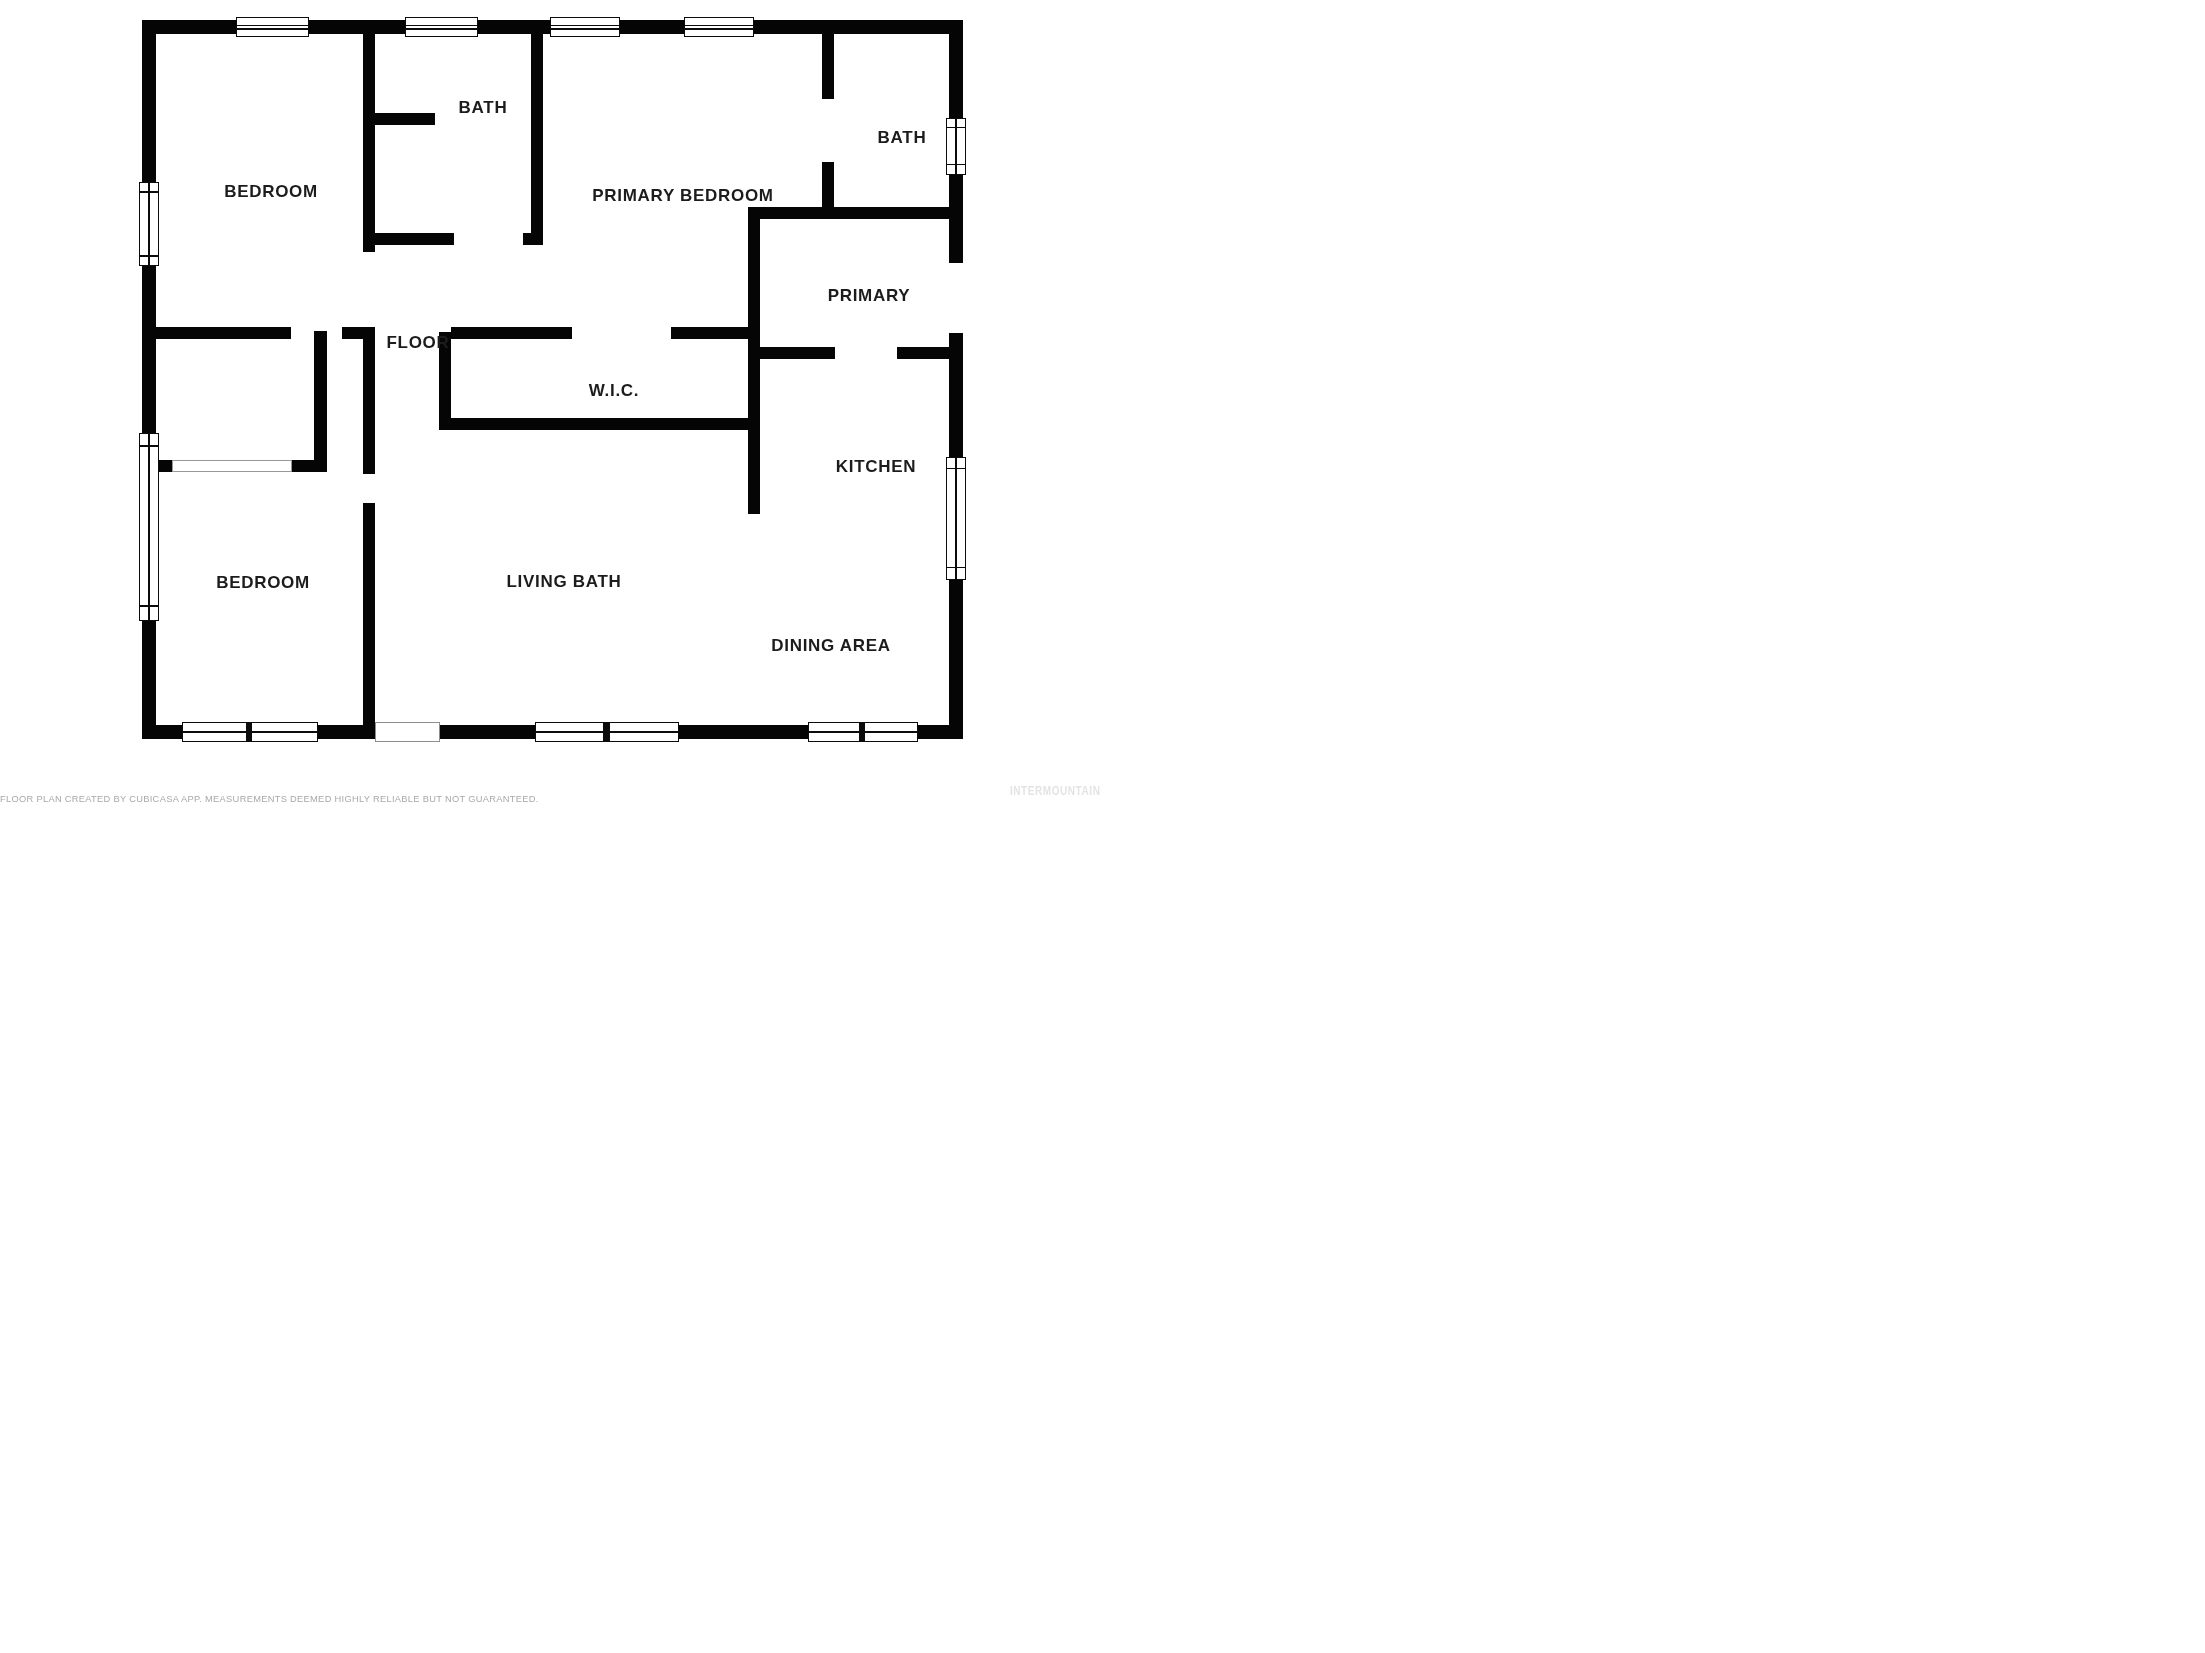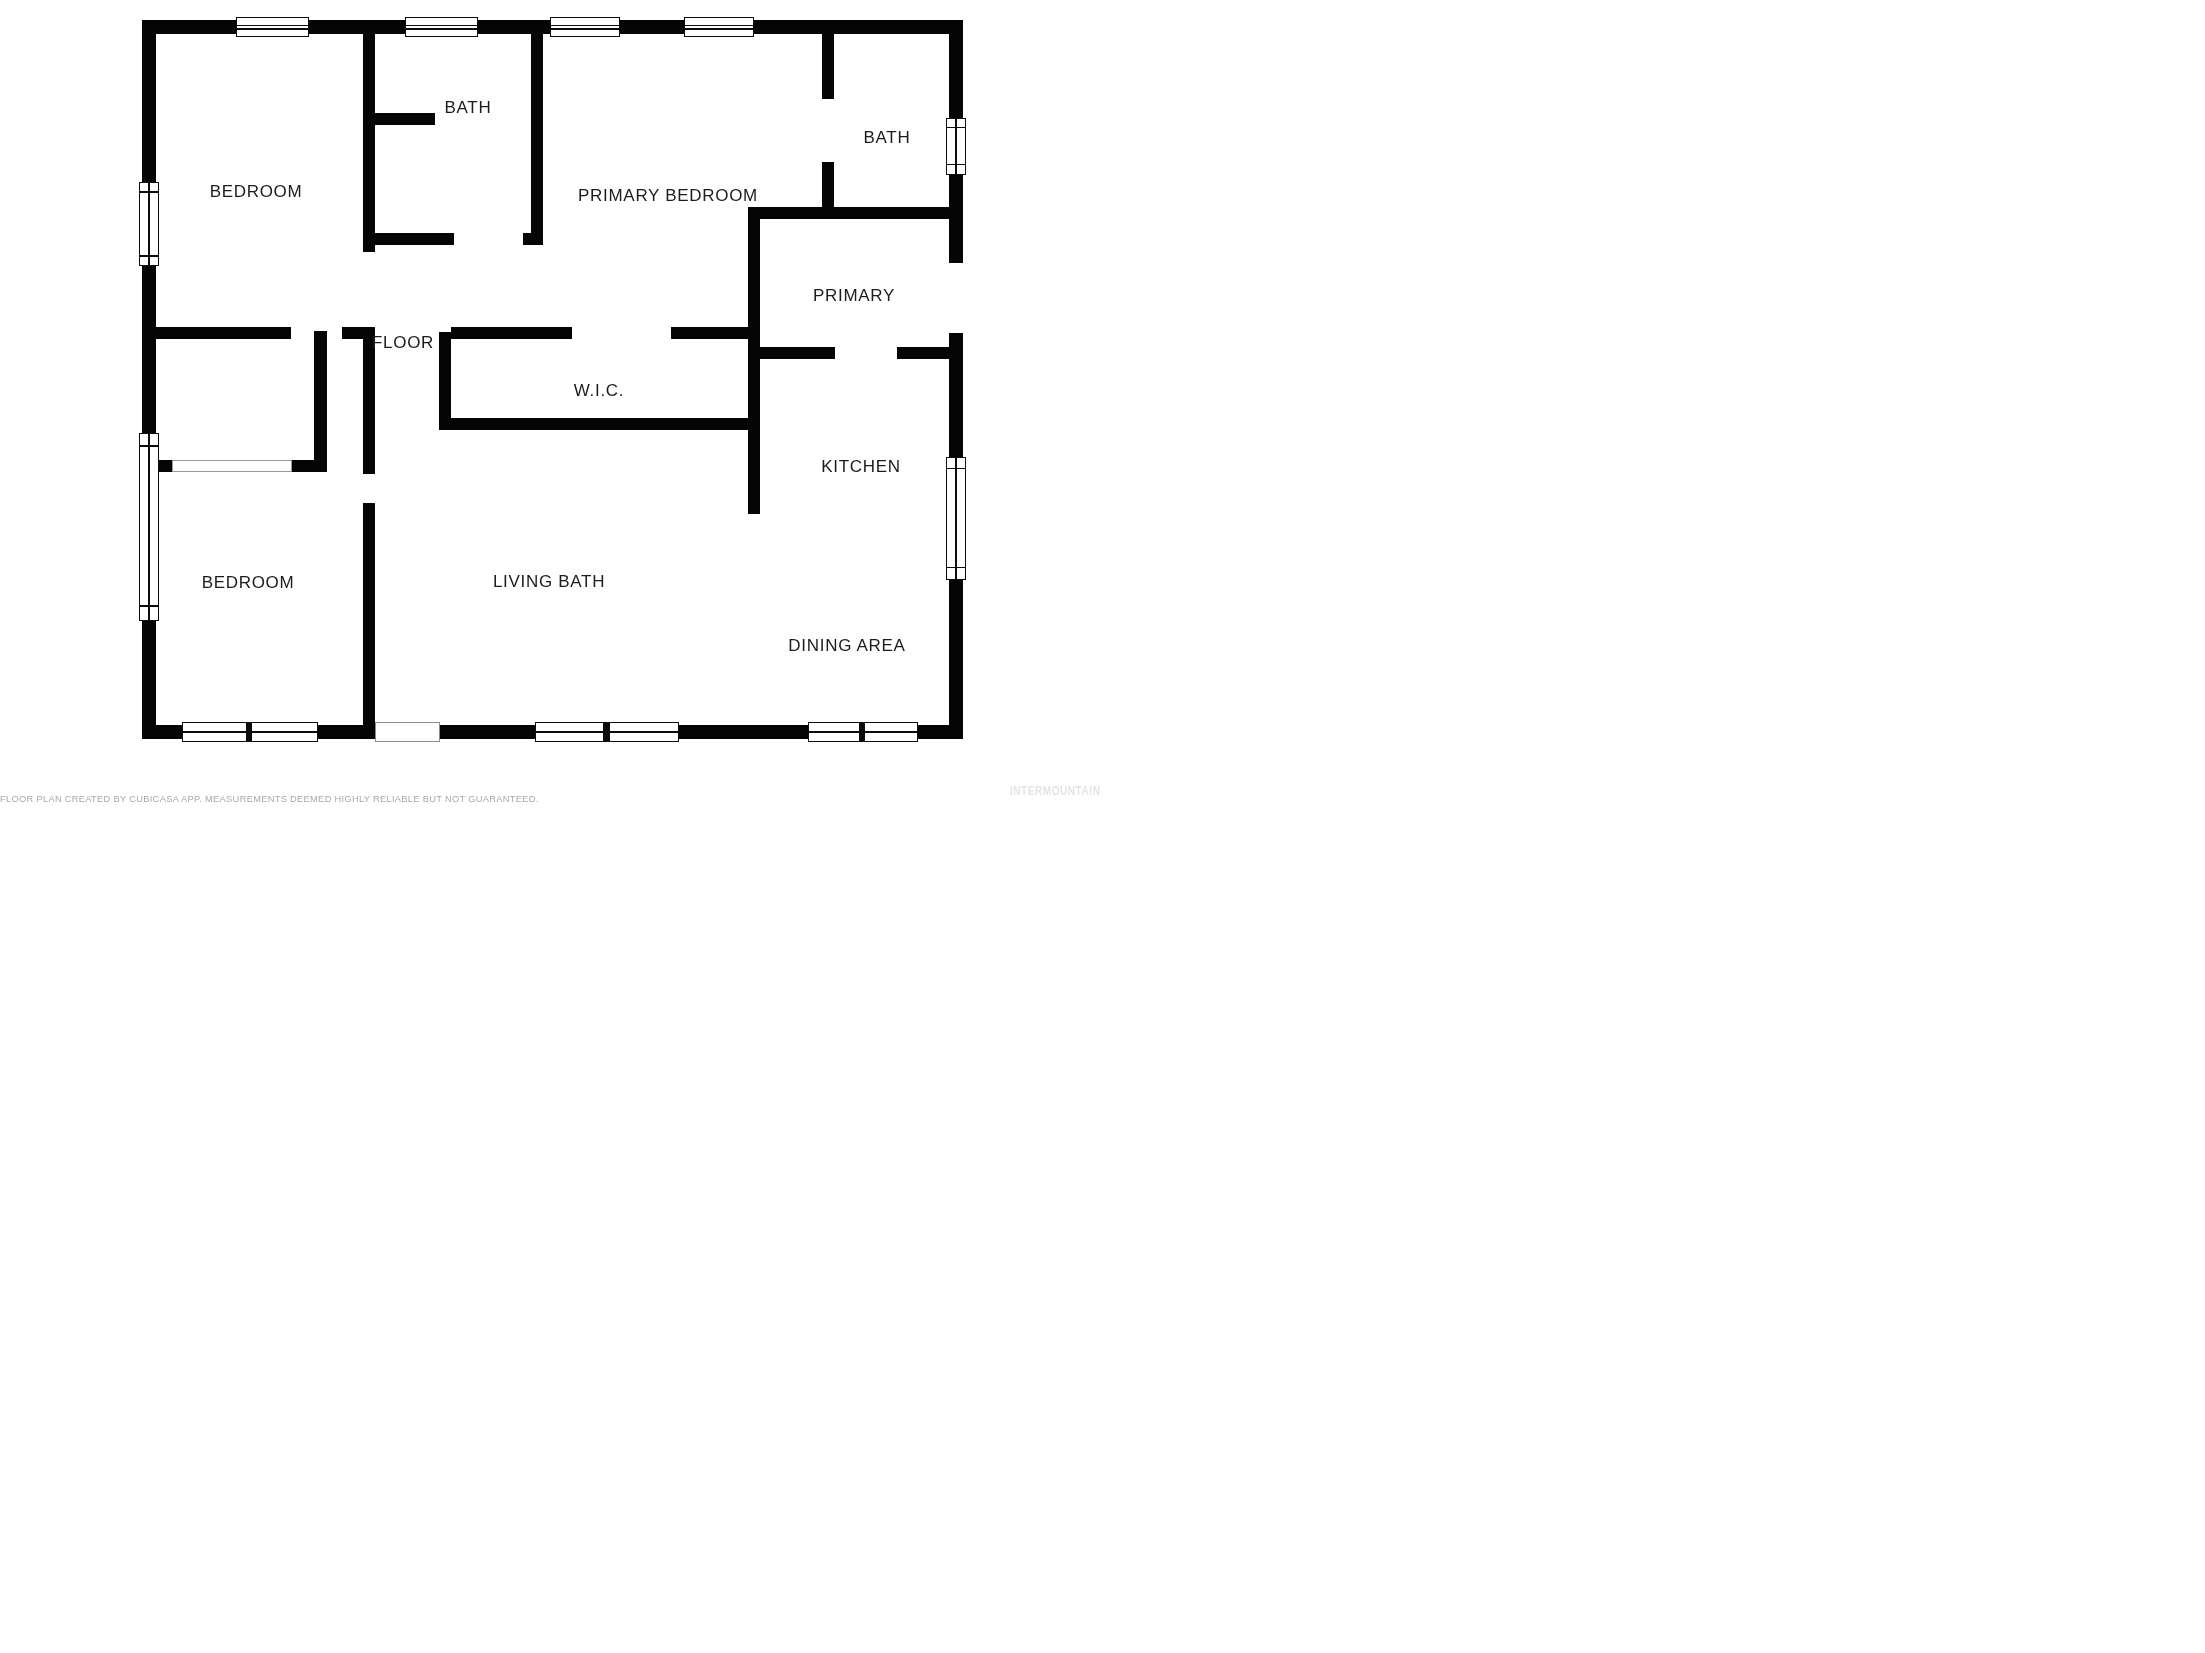--- a/index.html
+++ b/index.html
@@ -1,20 +1,20 @@
 <!DOCTYPE html>
 <html style="font-size:11.5px"><head>
 <meta charset="utf-8">
 <style>
   html,body{margin:0;padding:0;background:#ffffff;}
   .page{position:relative;width:1103px;height:827px;background:#ffffff;overflow:hidden;
         font-family:"Liberation Sans","DejaVu Sans",sans-serif;}
   .wall{position:absolute;background:#050505;}
   .room-label{position:absolute;transform:translate(-50%,-50%);color:#1c1c1c;
-              font-size:17px;font-weight:400;letter-spacing:0.7px;white-space:nowrap;}
+              font-size:17px;font-weight:700;letter-spacing:0.7px;white-space:nowrap;margin-left:15px;}
   
   .win{position:absolute;background:#ffffff;border:1.4px solid #0c0c0c;box-sizing:border-box;}
   .win .hline{position:absolute;left:-0.7px;right:-0.7px;height:1.4px;background:#0c0c0c;}
   .win .vline{position:absolute;top:-0.7px;bottom:-0.7px;width:1.4px;background:#0c0c0c;}
   .win .mull{position:absolute;top:-0.7px;bottom:-0.7px;width:6.5px;background:#0c0c0c;}
   .opening{position:absolute;background:#ffffff;}
   .slider{position:absolute;background:#ffffff;border:0.7px solid #999999;box-sizing:border-box;}
   .footer-note{position:absolute;left:0;width:100%;color:#a8a8a8;
                font-size:9.3px;letter-spacing:0.3px;font-weight:400;}
   .watermark{position:absolute;color:#e4e4e4;font-weight:700;font-size:12.2px;letter-spacing:0.7px;
@@ -113,19 +113,19 @@
   <div class="room-label" style="left:256px;top:192px">BEDROOM</div>
   <div class="room-label" style="left:468px;top:108px">BATH</div>
   <div class="room-label" style="left:668px;top:196px">PRIMARY BEDROOM</div>
   <div class="room-label" style="left:887px;top:138px">BATH</div>
   <div class="room-label" style="left:854px;top:296px">PRIMARY</div>
   <div class="room-label" style="left:403px;top:343px">FLOOR</div>
   <div class="room-label" style="left:599px;top:391px">W.I.C.</div>
   <div class="room-label" style="left:861px;top:467px">KITCHEN</div>
   <div class="room-label" style="left:248px;top:583px">BEDROOM</div>
   <div class="room-label" style="left:549px;top:582px">LIVING BATH</div>
-  <div class="room-label" style="left:847px;top:646px">DINING AREA</div>
+  <div class="room-label" style="left:816px;top:646px">DINING AREA</div>
 
   <div class="footer-note" style="top:794px">FLOOR PLAN CREATED BY CUBICASA APP. MEASUREMENTS DEEMED HIGHLY RELIABLE BUT NOT GUARANTEED.</div>
   <div class="watermark" style="right:2.9px;top:784px">INTERMOUNTAIN</div>
 
 </div>
 
 
 </body></html>

